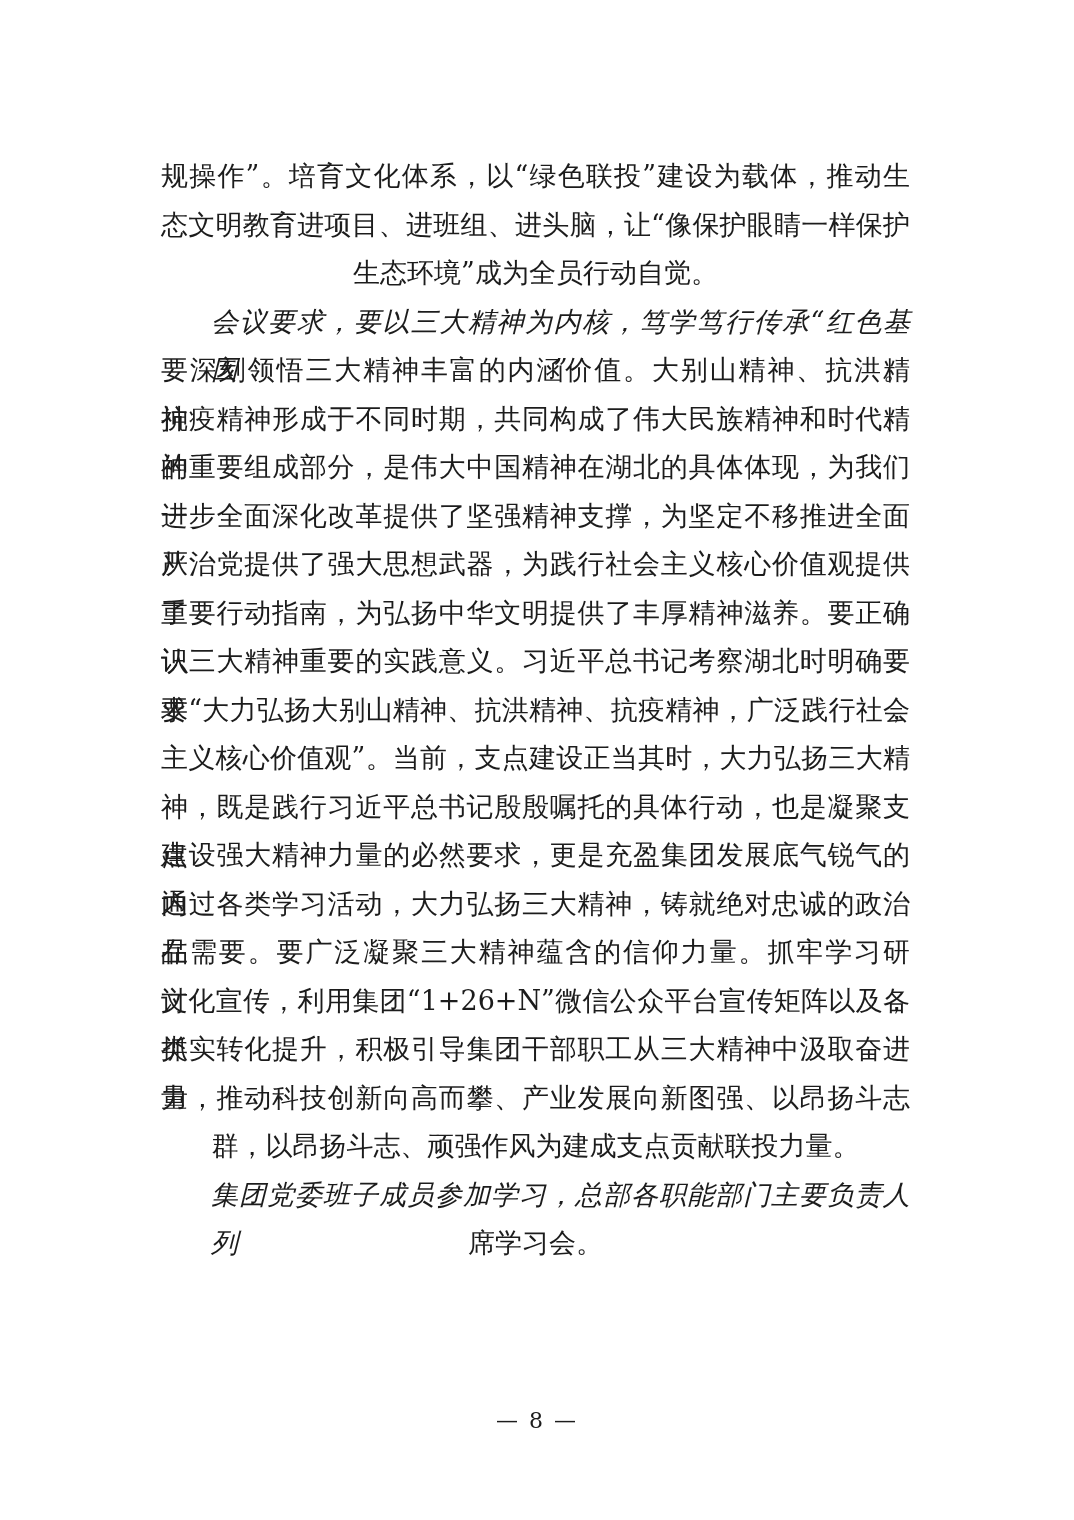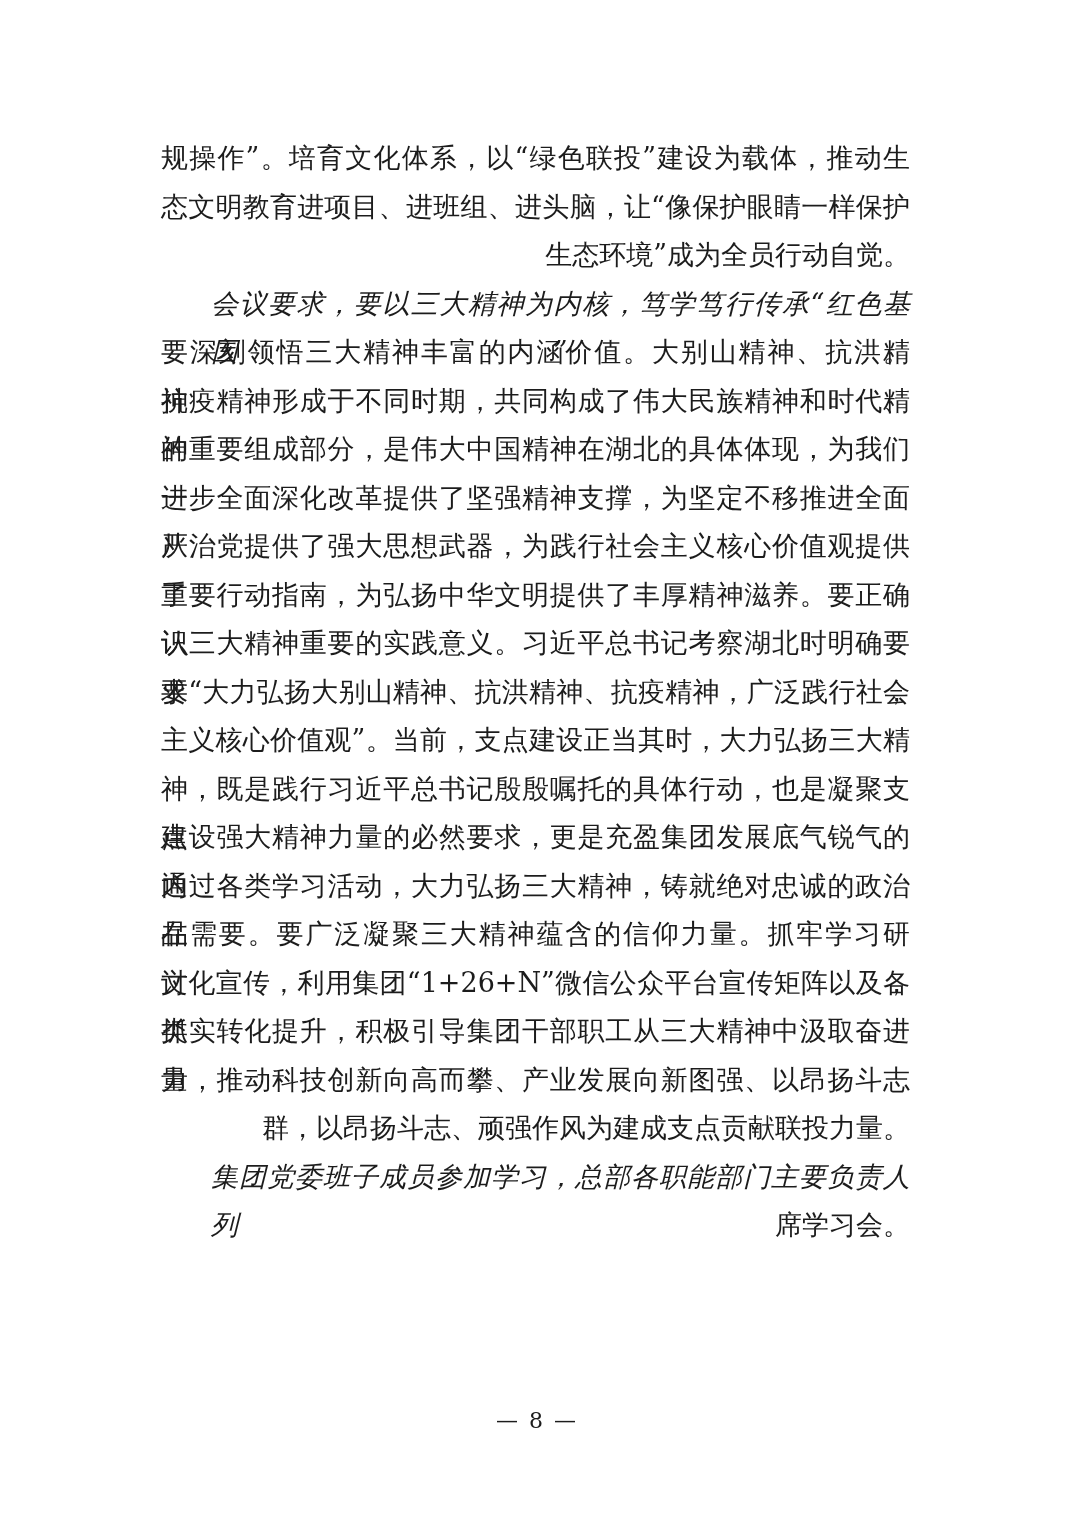--- a/index.html
+++ b/index.html
@@ -12,29 +12,29 @@
     width: 1074px;
     height: 1520px;
     background: #ffffff;
     overflow: hidden;
     font-family: "DejaVu Serif", "Liberation Serif", serif;
     color: #1c1c1c;
   }
   .text-block {
     position: absolute;
     left: 161px;
-    top: 134px;
+    top: 152px;
     width: 749px;
   }
   .line {
     font-size: 27px;
     line-height: 48.5px;
     height: 48.5px;
     white-space: nowrap;
-    text-align: right;
+    text-align: center;
   }
   .line.fill {
     white-space: normal;
     text-align: justify;
     text-align-last: justify;
     text-justify: inter-character;
   }
   .line.indent {
     padding-left: 50px;
   }

